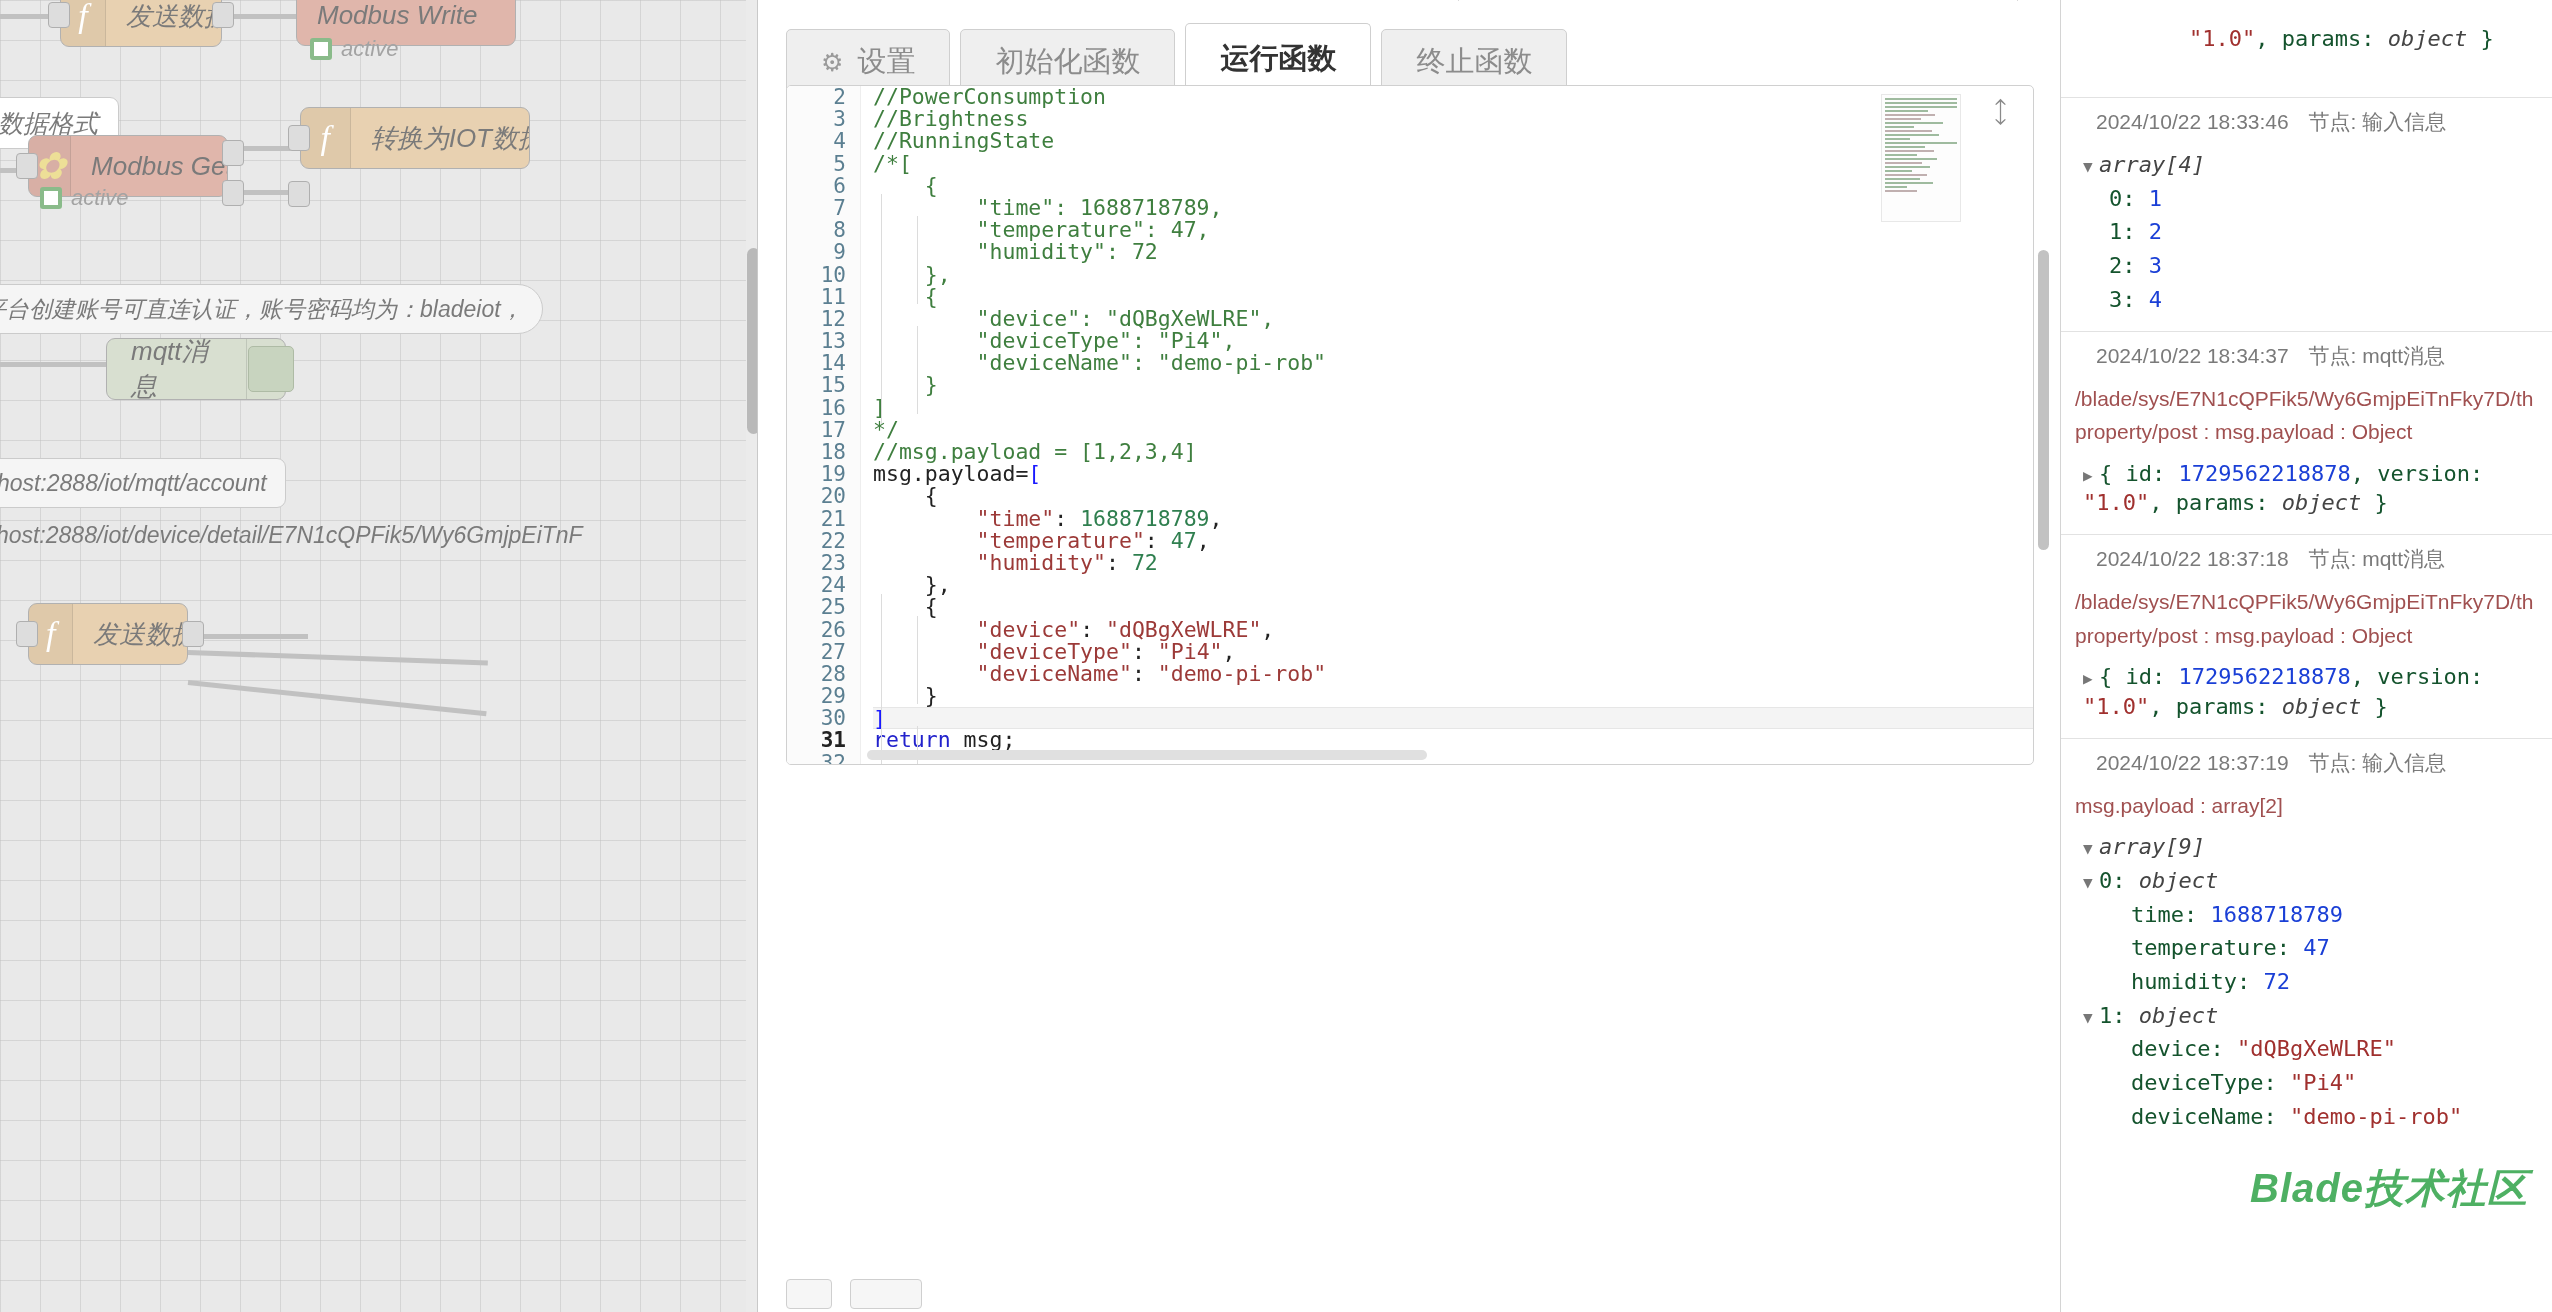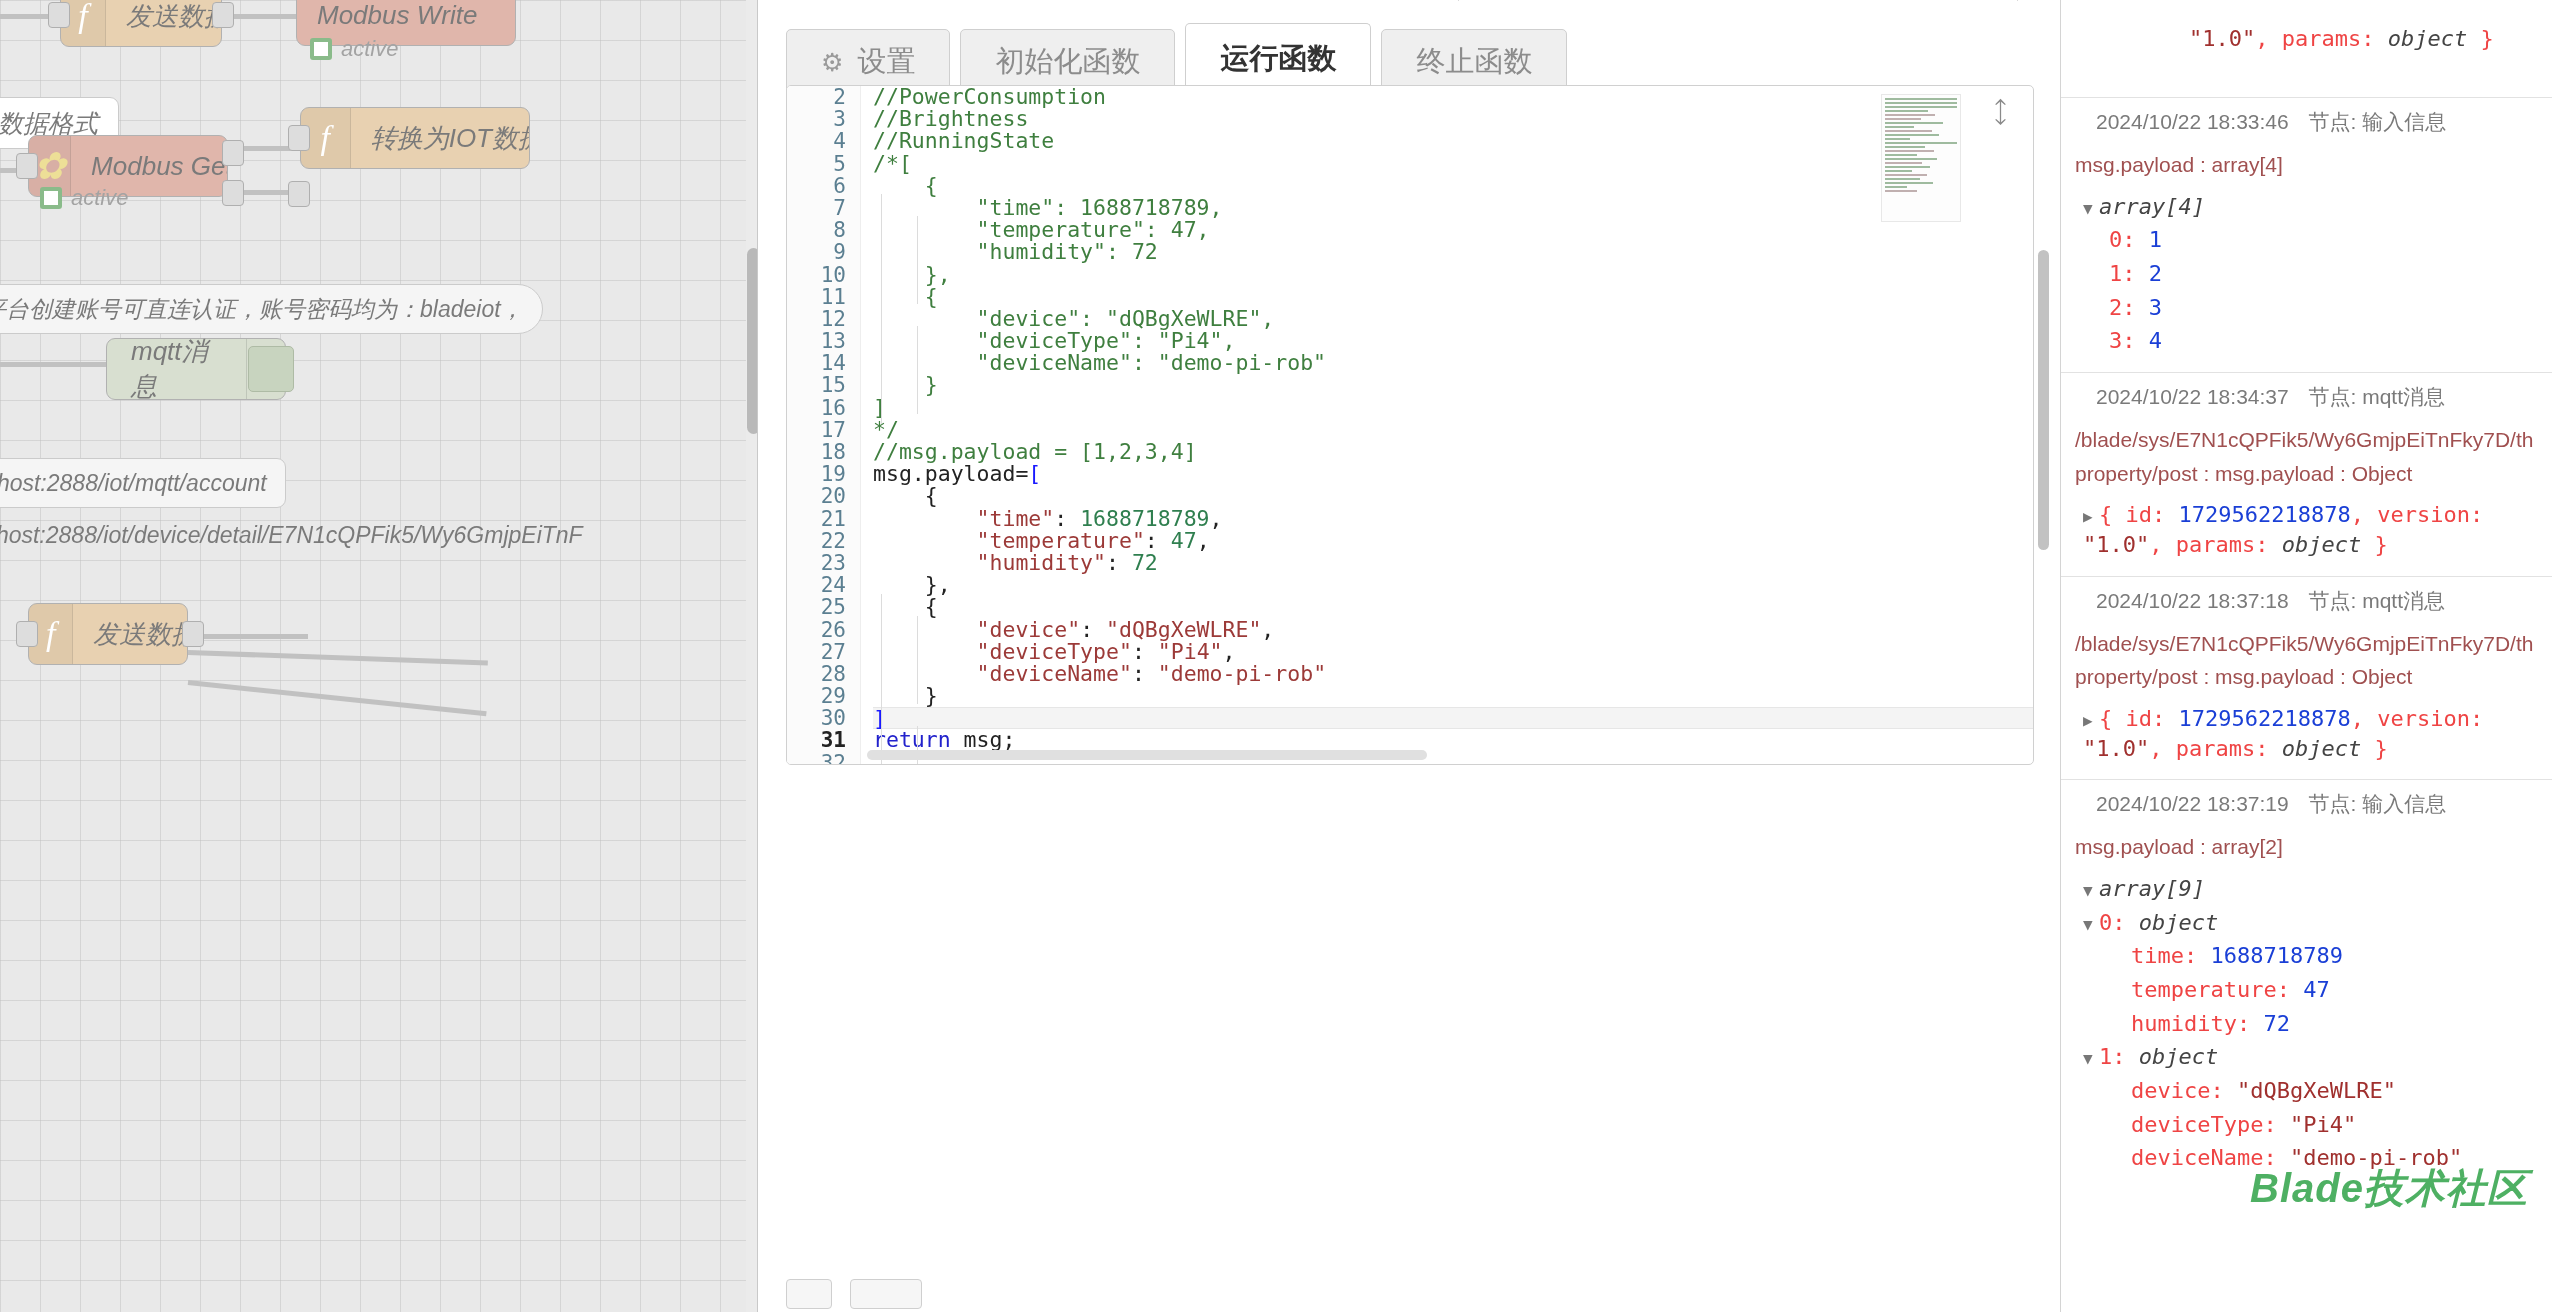--- a/index.html
+++ b/index.html
@@ -134,21 +134,21 @@
     font-size: 21px;
   }
   .dbg-msg { border-bottom: 1px solid #e2e2e2; padding: 10px 14px 14px 14px; }
   .dbg-head { color: #7a7a7a; font-size: 21px; margin-bottom: 12px; white-space: nowrap; margin-left: 21px; }
   .dbg-head .nd { margin-left: 14px; }
   .dbg-topic { color: #a05050; font-size: 21px; line-height: 1.6; word-break: break-all; }
   .dbg-body { font-family: "DejaVu Sans Mono", monospace; font-size: 22px; line-height: 1.35; padding-left: 8px; margin-top: 8px; }
   .row { white-space: nowrap; padding: 2px 0; }
   .tri { display: inline-block; color: #777; font-size: 16px; width: 16px; }
   .ital { font-style: italic; color: #444; }
-  .k { color: #ef4444; }
+  .k { color: #14532d; }
   .v-num { color: #1a3fd6; }
   .v-str { color: #a0302e; }
   .indent1 { padding-left: 26px; }
   .indent2 { padding-left: 48px; }
   .pre { white-space: pre; }
   .wm {
     position: absolute; right: 24px; bottom: 96px;
     font-size: 40px; font-weight: bold; font-style: italic; color: #3faa56;
     letter-spacing: 1px; opacity: .92; pointer-events: none;
   }
@@ -376,21 +376,20 @@
       <div class="dbg-body pre" style="margin-top:-6px">
         <span class="v-str">"1.0"</span><span class="k">, params: </span><span class="ital">object </span><span class="k">}</span>
       </div>
     </div>
 
     <div class="dbg-msg">
       <div class="dbg-head">
         <span>2024/10/22 18:33:46</span>
         <span class="nd">节点: 输入信息</span>
       </div>
-      <div class="dbg-topic">msg.payload : array[4]</div>
       <div class="dbg-body">
         <div class="row">
           <span class="tri">▼</span><span class="ital">array[4]</span>
         </div>
         <div class="row indent1"><span class="k">0</span><span class="k">: </span><span class="v-num">1</span></div>
         <div class="row indent1"><span class="k">1</span><span class="k">: </span><span class="v-num">2</span></div>
         <div class="row indent1"><span class="k">2</span><span class="k">: </span><span class="v-num">3</span></div>
         <div class="row indent1"><span class="k">3</span><span class="k">: </span><span class="v-num">4</span></div>
       </div>
     </div>

